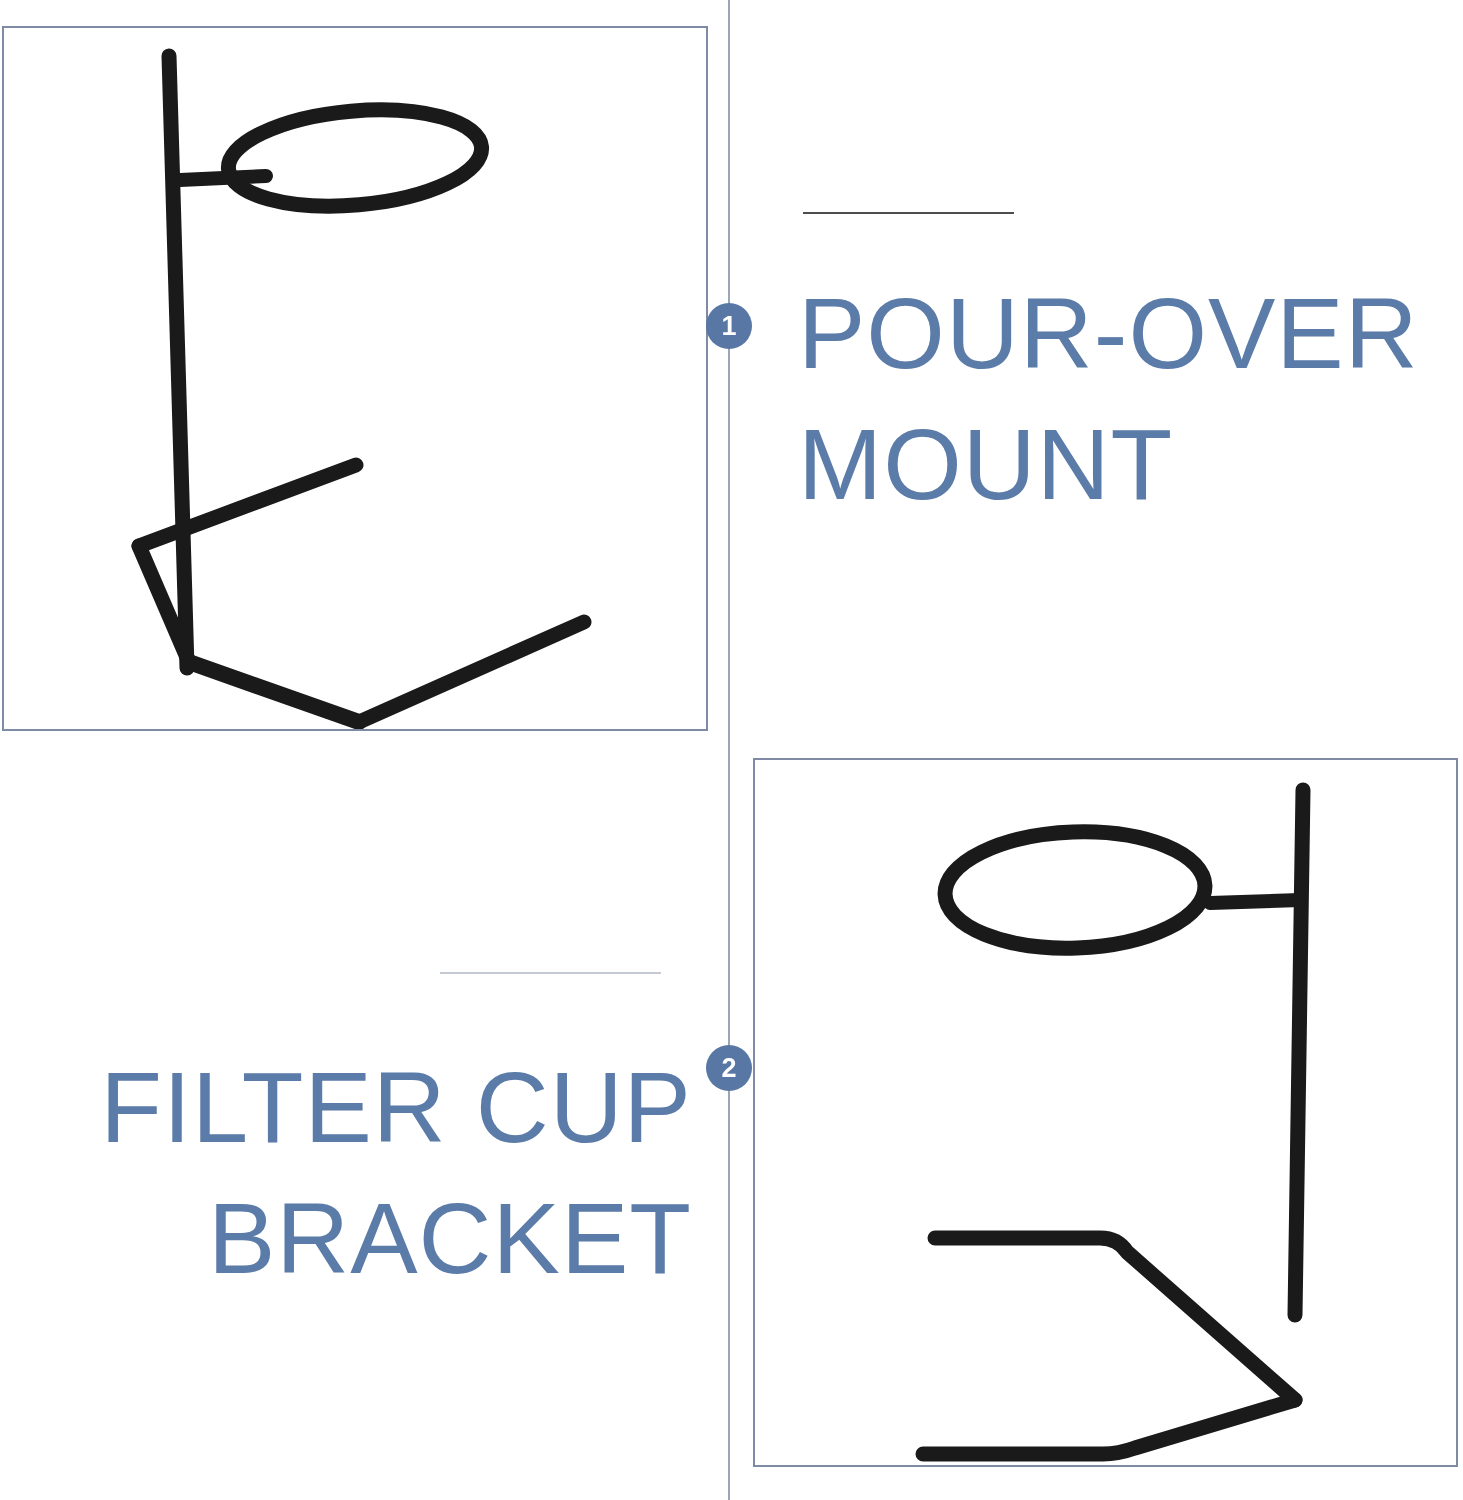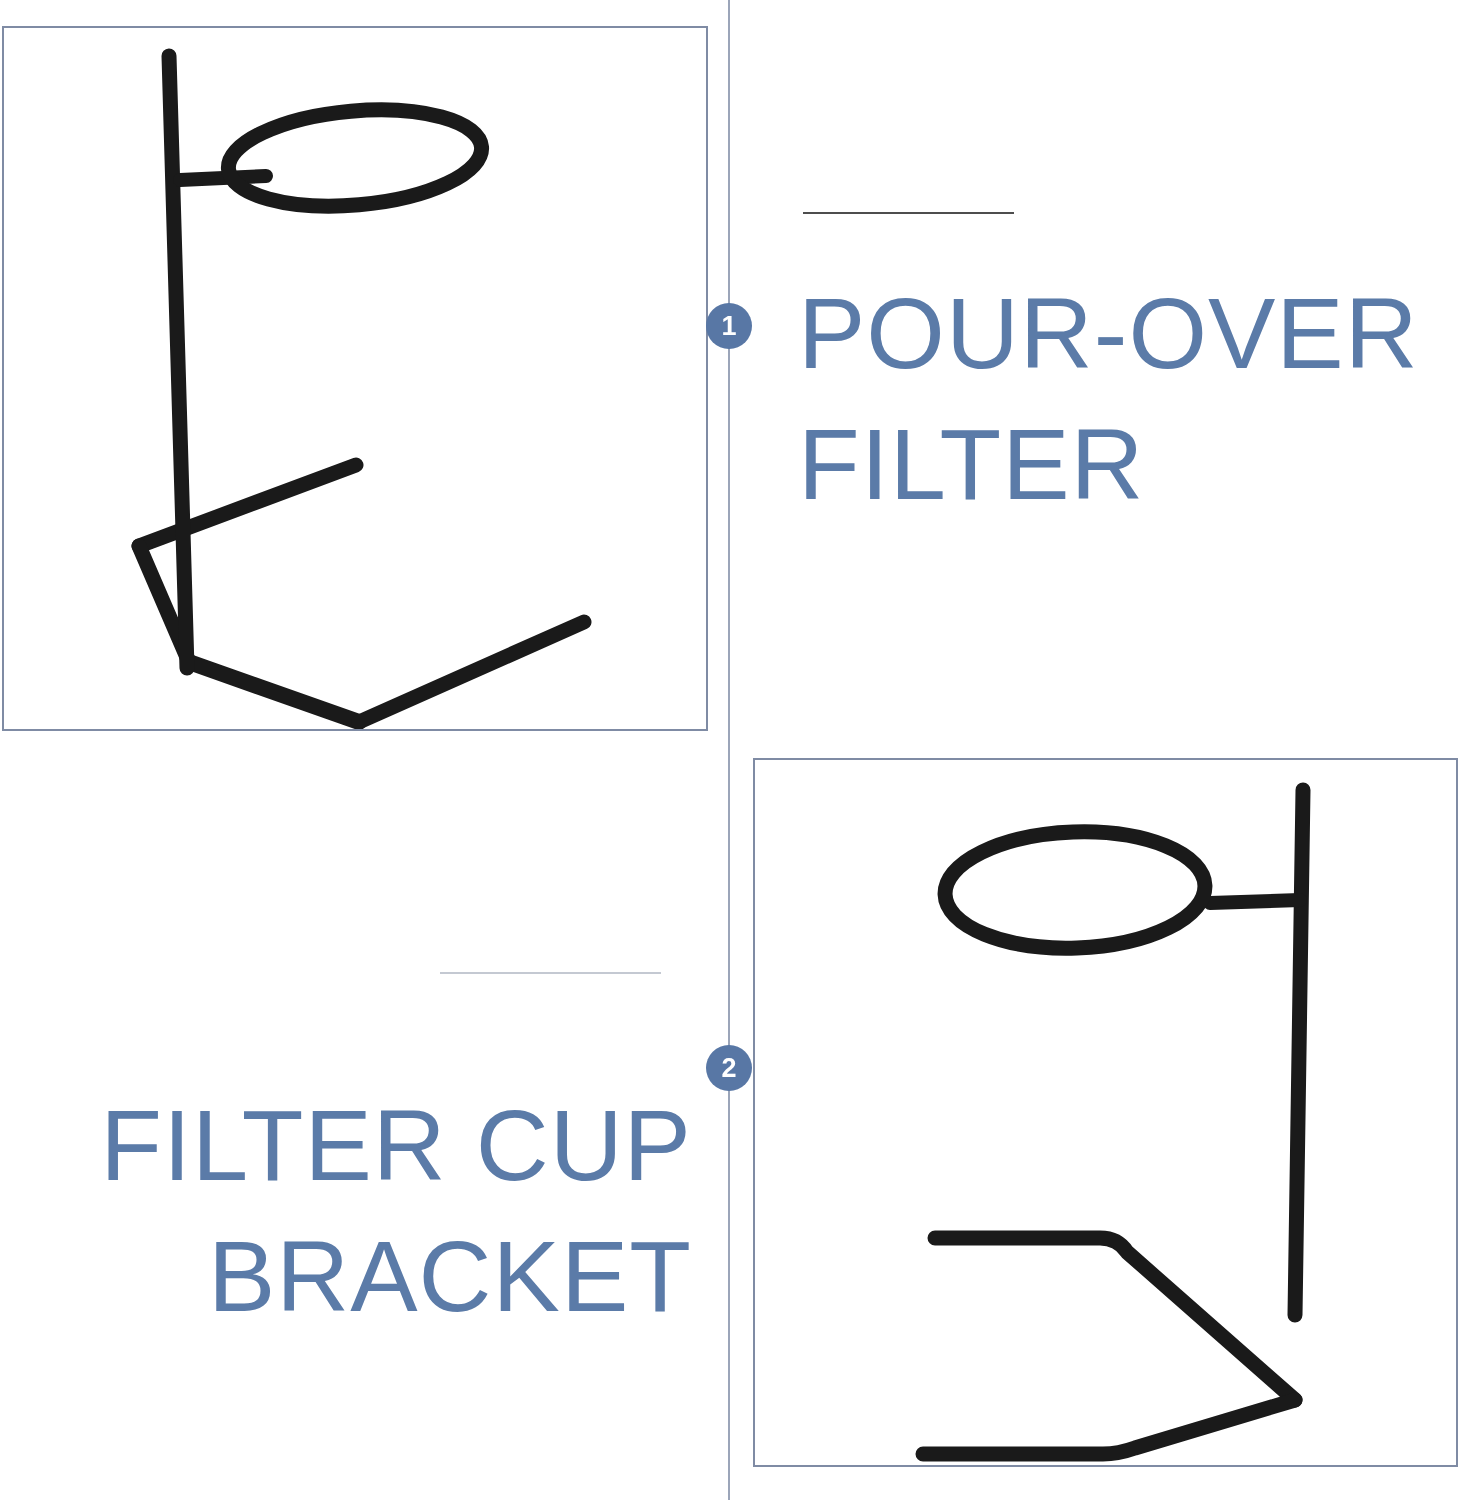--- a/index.html
+++ b/index.html
@@ -82,21 +82,21 @@
     white-space: pre-line;
   }
   .callout--one {
     left: 798px;
     top: 268px;
     width: 650px;
     text-align: left;
   }
   .callout--two {
     left: 40px;
-    top: 1080px;
+    top: 1042px;
     width: 652px;
     text-align: right;
   }
 
   
   .rule {
     position: absolute;
     height: 2px;
   }
   .rule--one {
@@ -153,20 +153,20 @@
         <path d="M 180 478 L 345 478 Q 363 478 372 492 L 540 640" stroke-width="15"></path>
 
         <path d="M 540 640 L 380 688 Q 363 694 348 694 L 168 694" stroke-width="15"></path>
       </g>
     </svg>
   </div>
 
   <div class="rule rule--one"></div>
   <div class="badge badge--one">1</div>
   <div class="callout callout--one">POUR-OVER
-FILTER</div>
+MOUNT</div>
 
   <div class="rule rule--two"></div>
   <div class="badge badge--two">2</div>
   <div class="callout callout--two">FILTER CUP
 BRACKET</div>
 
 </div>
 
 </body></html>

